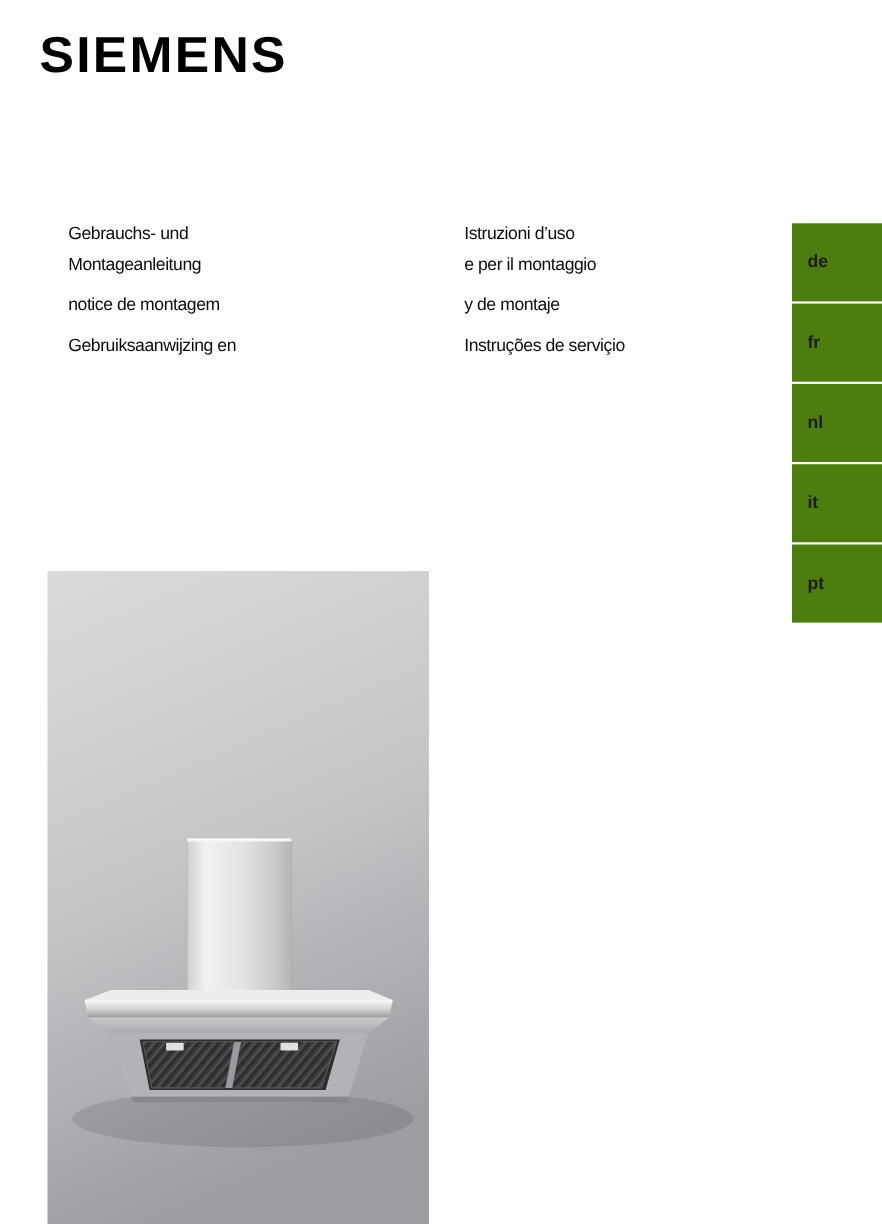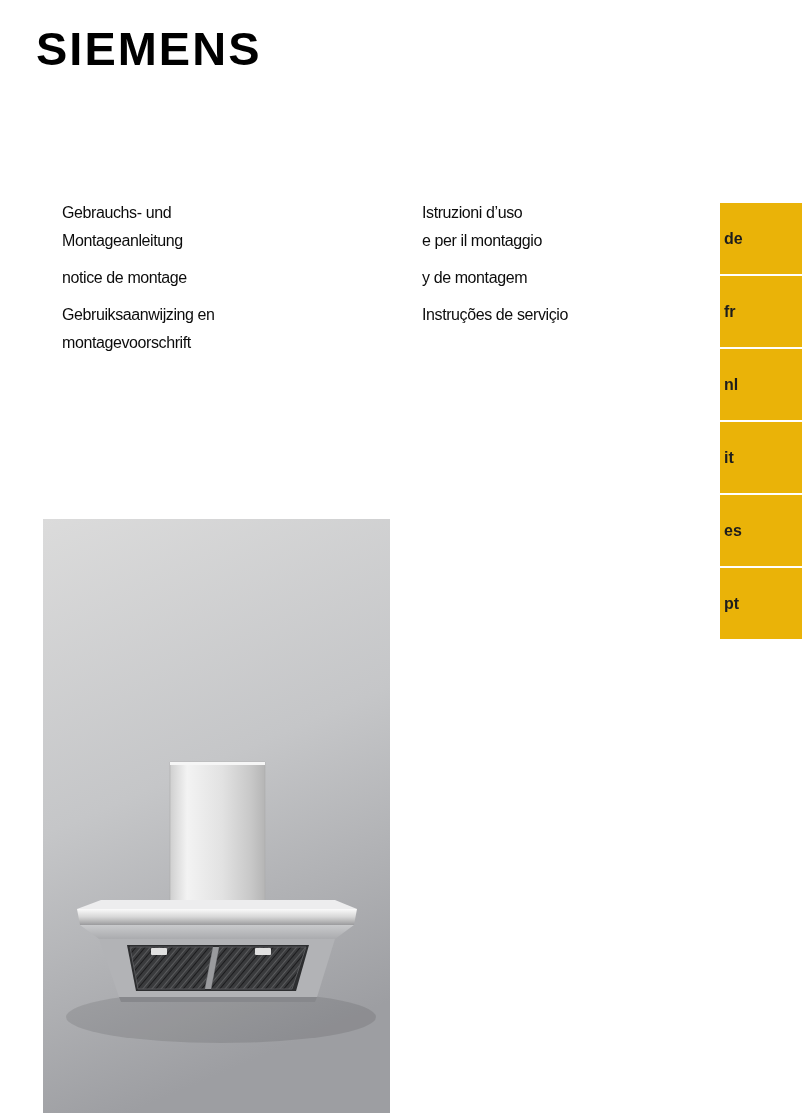--- a/index.html
+++ b/index.html
@@ -26,23 +26,23 @@
     margin:0 0 9px 0;
     font-size:16px; line-height:28px;
     letter-spacing:-0.4px;
   }
   .title-block div { white-space:nowrap; }
   .tabs {
     position:absolute; left:720px; top:203px; width:82px;
   }
   .tab {
     width:82px; height:71px; margin-bottom:2px;
-    background:#eab308;
+    background:#4d7c0f;
     display:flex; align-items:center;
-    box-sizing:border-box; padding-left:4px;
+    box-sizing:border-box; padding-left:14px;
     font-size:16px; font-weight:bold; color:#1d1d1d;
   }
   .product {
     position:absolute; left:43px; top:519px;
     width:347px; height:594px;
   }
   .product svg { display:block; }
 </style>
 </head>
 <body>
@@ -50,56 +50,52 @@
 <div class="page">
 
   <div class="brand">SIEMENS</div>
 
   <div class="col col-left">
     <div class="title-block">
       <div>Gebrauchs- und</div>
       <div>Montageanleitung</div>
     </div>
     <div class="title-block">
-      <div>notice de montage</div>
+      <div>notice de montagem</div>
     </div>
     <div class="title-block">
       <div>Gebruiksaanwijzing en</div>
-      <div>montagevoorschrift</div>
     </div>
   </div>
 
   <div class="col col-right">
     <div class="title-block">
       <div>Istruzioni d’uso</div>
       <div>e per il montaggio</div>
     </div>
     <div class="title-block">
-      <div>y de montagem</div>
+      <div>y de montaje</div>
     </div>
     <div class="title-block">
       <div>Instruções de serviçio</div>
     </div>
   </div>
 
   <div class="tabs">
     <div class="tab">
         <span>de</span>
       </div>
     <div class="tab">
         <span>fr</span>
       </div>
     <div class="tab">
         <span>nl</span>
       </div>
     <div class="tab">
         <span>it</span>
-      </div>
-    <div class="tab">
-        <span>es</span>
       </div>
     <div class="tab">
         <span>pt</span>
       </div>
   </div>
 
   <div class="product" title="stainless steel chimney range hood with two metal grease filters">
     <svg viewBox="0 0 347 594" width="347" height="594">
       <defs>
         <linearGradient id="bgGrad" x1="0" y1="0" x2="0.25" y2="1">

